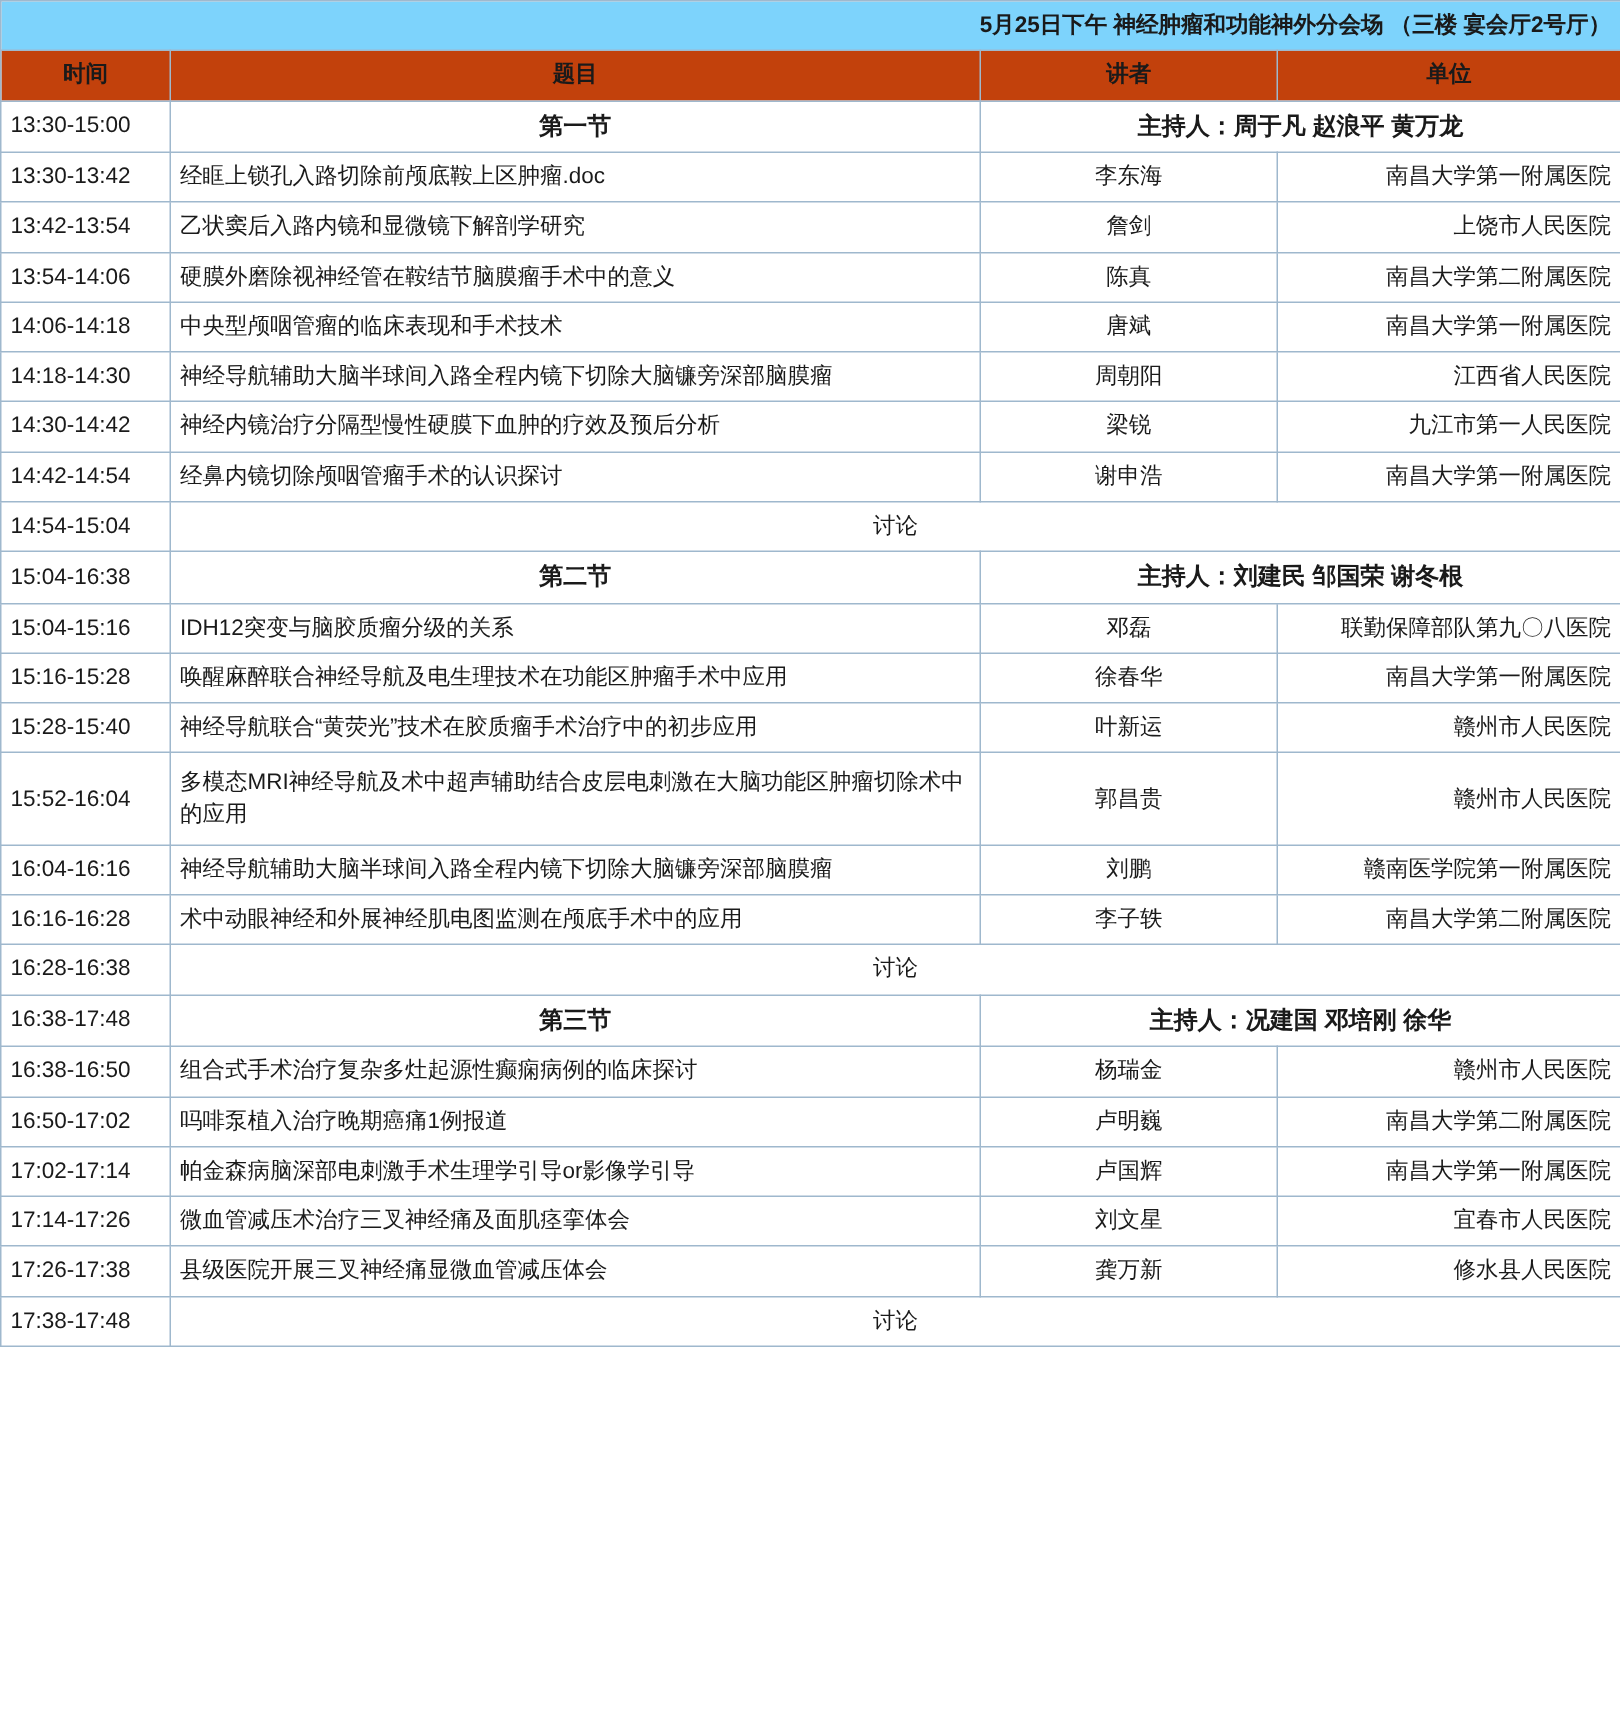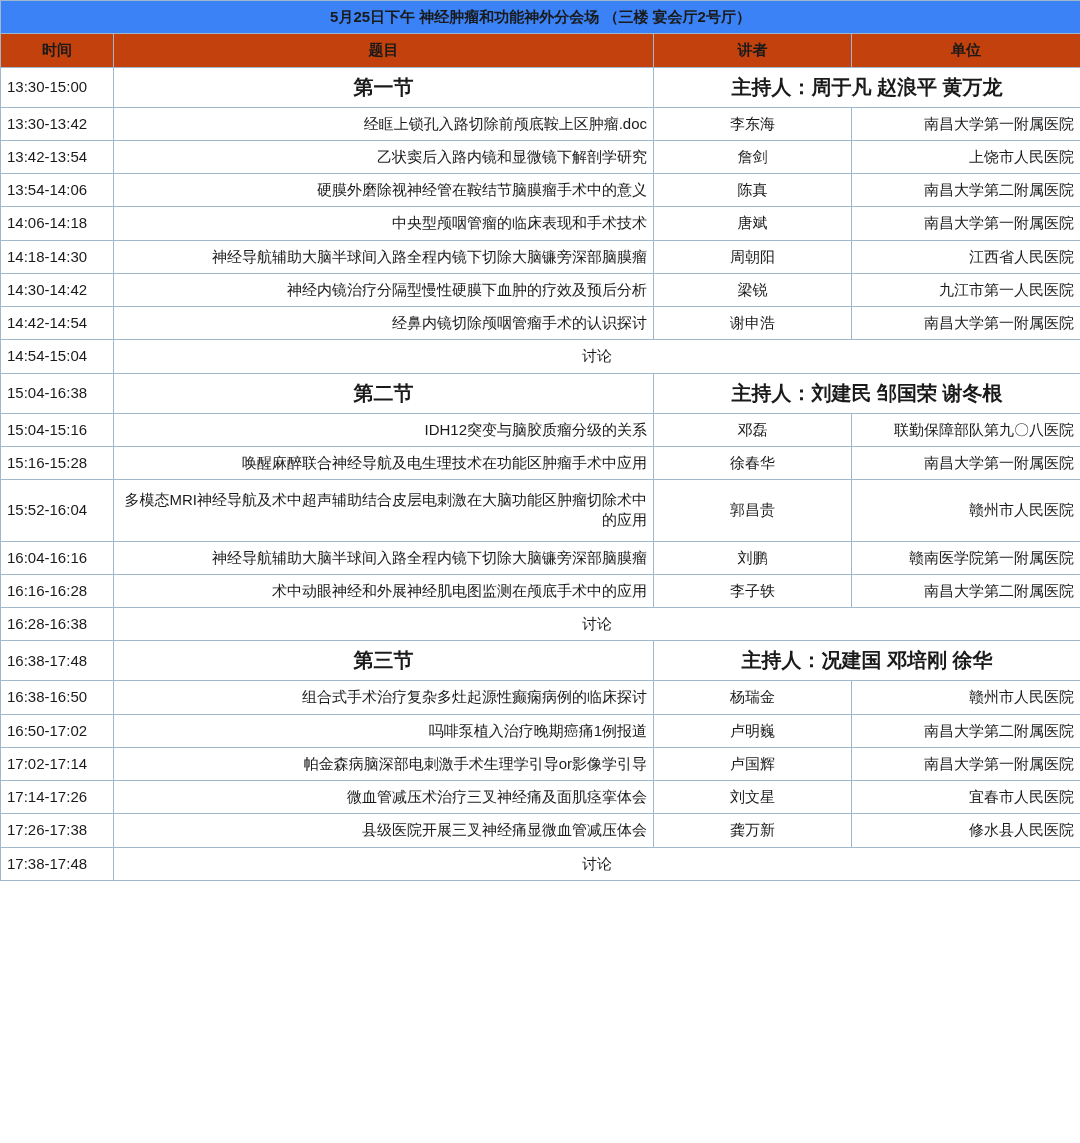--- a/index.html
+++ b/index.html
@@ -24,56 +24,56 @@
     vertical-align: middle;
     line-height: 1.35;
   }
   
   col.c-time  { width: 113px; }
   col.c-title { width: 540px; }
   col.c-spk   { width: 198px; }
   col.c-org   { width: 229px; }
 
   .title-bar td {
-    background: #3b82f6;
-    text-align: center;
+    background: #7dd3fc;
+    text-align: right;
     font-weight: bold;
     font-size: 17px;
     padding: 11px 6px;
     color: #111;
   }
   .head-row td {
     background: #c2410c;
     text-align: center;
     font-weight: bold;
     font-size: 17px;
     padding: 10px 6px;
   }
   td.time {
     text-align: left;
     padding-left: 8px;
     font-size: 15px;
     white-space: nowrap;
   }
   td.title {
-    text-align: right;
+    text-align: left;
   }
   td.speaker {
     text-align: center;
     white-space: nowrap;
   }
   td.org {
     text-align: right;
     white-space: nowrap;
   }
   tr.section td.title,
   tr.section td.host {
     font-weight: bold;
     text-align: center;
-    font-size: 20px;
+    font-size: 16px;
   }
   tr.section td.time {
     font-weight: normal;
   }
   td.discussion {
     text-align: center;
   }
   tr.row-tall td { padding-top: 10px; padding-bottom: 10px; }
 </style>
 </head>
@@ -157,20 +157,26 @@
         <td class="title">IDH12突变与脑胶质瘤分级的关系</td>
         <td class="speaker">邓磊</td>
         <td class="org">联勤保障部队第九〇八医院</td>
       </tr>
       <tr>
         <td class="time">15:16-15:28</td>
         <td class="title">唤醒麻醉联合神经导航及电生理技术在功能区肿瘤手术中应用</td>
         <td class="speaker">徐春华</td>
         <td class="org">南昌大学第一附属医院</td>
       </tr>
+      <tr>
+        <td class="time">15:28-15:40</td>
+        <td class="title">神经导航联合“黄荧光”技术在胶质瘤手术治疗中的初步应用</td>
+        <td class="speaker">叶新运</td>
+        <td class="org">赣州市人民医院</td>
+      </tr>
       <tr class="row-tall">
         <td class="time">15:52-16:04</td>
         <td class="title">多模态MRI神经导航及术中超声辅助结合皮层电刺激在大脑功能区肿瘤切除术中的应用</td>
         <td class="speaker">郭昌贵</td>
         <td class="org">赣州市人民医院</td>
       </tr>
       <tr>
         <td class="time">16:04-16:16</td>
         <td class="title">神经导航辅助大脑半球间入路全程内镜下切除大脑镰旁深部脑膜瘤</td>
         <td class="speaker">刘鹏</td>

